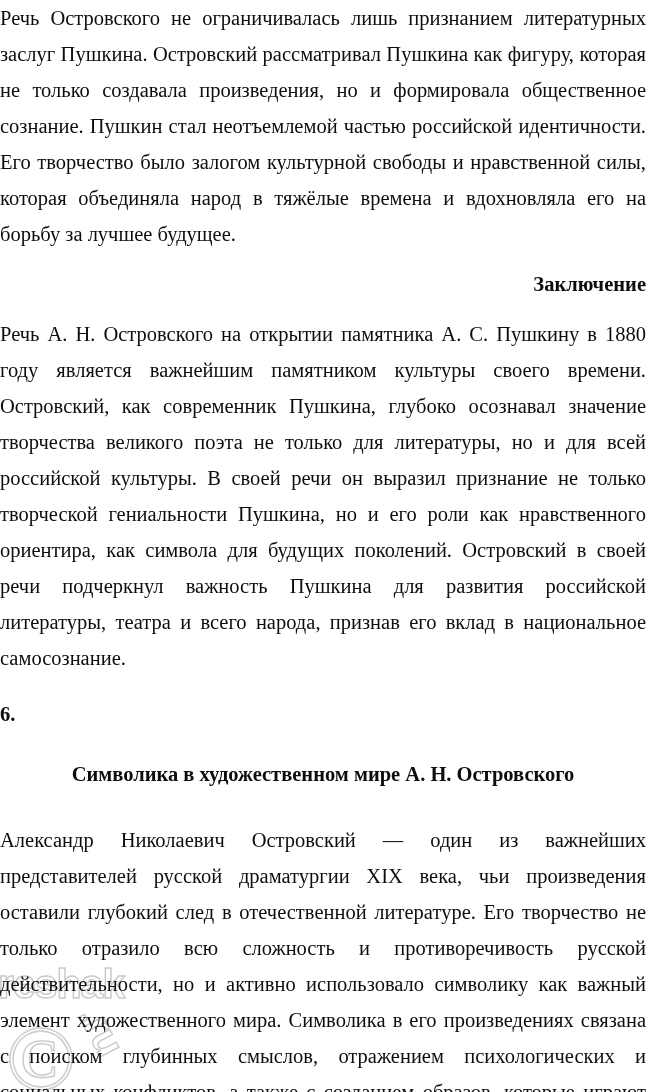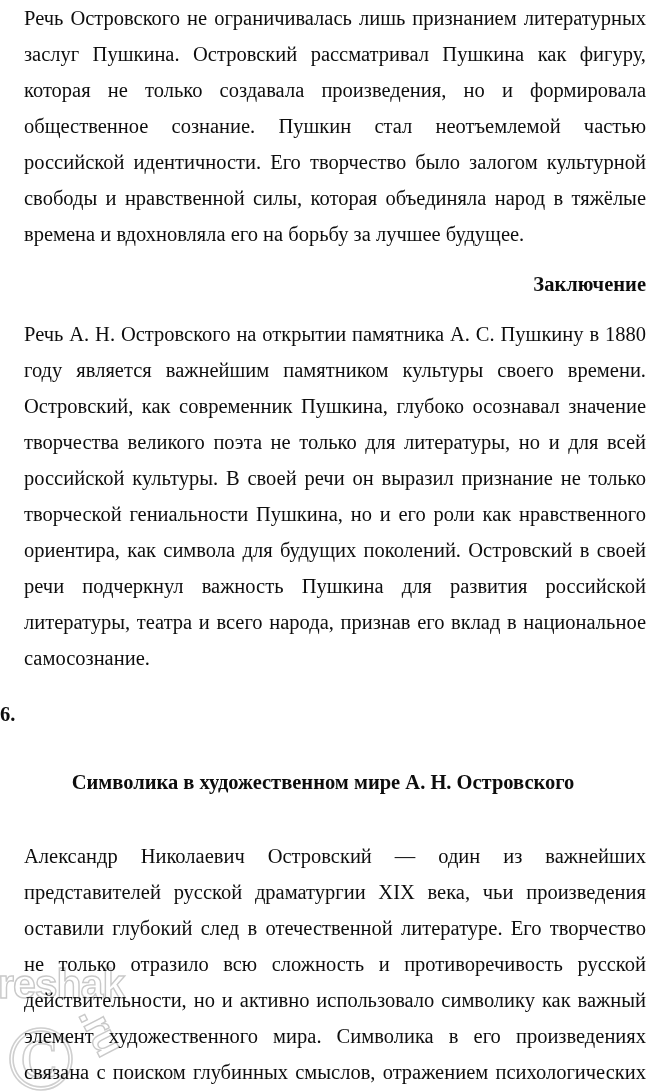--- a/index.html
+++ b/index.html
@@ -75,34 +75,33 @@
     position: relative;
     z-index: 1;
   }
   p.body-text {
     margin: 0;
     font-size: 20.5px;
     line-height: 36px;
     text-align: justify;
     text-justify: inter-word;
     letter-spacing: 0;
-    padding-left: 24px;
   }
   p.body-text.last-full {
     text-align-last: left;
   }
   h2.heading-left {
     margin: 0;
     font-size: 20.5px;
     line-height: 36px;
     font-weight: bold;
     text-align: right;
   }
   h2.heading-center {
-    margin: 12px;
+    margin: 4px;
     font-size: 20.5px;
     line-height: 36px;
     font-weight: bold;
     text-align: center;
   }
   .num-label {
     margin: 0;
     font-size: 20.5px;
     line-height: 36px;
     font-weight: bold;

